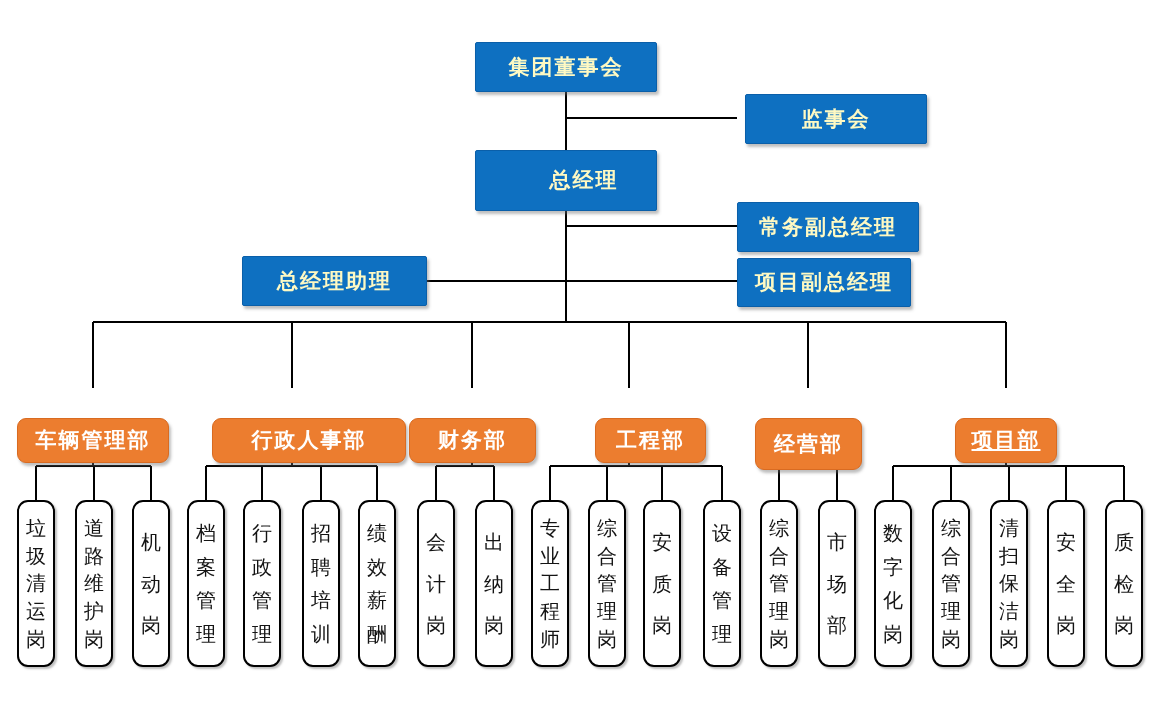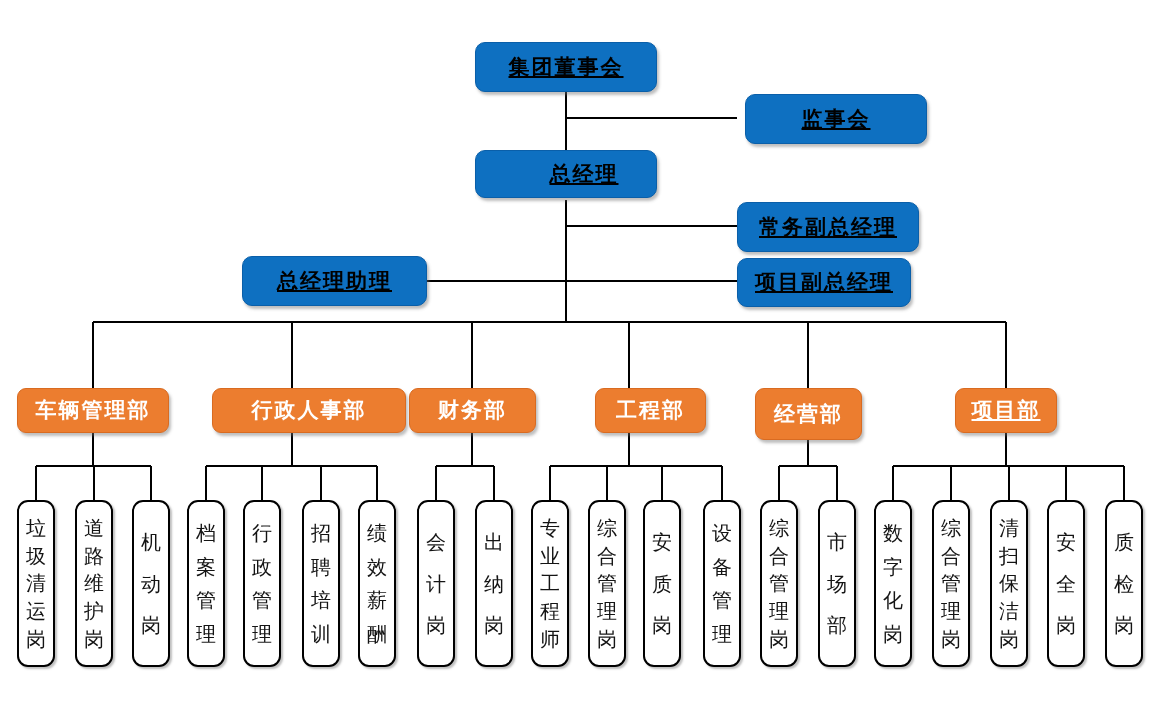--- a/index.html
+++ b/index.html
@@ -26,38 +26,38 @@
     position: absolute;
     box-sizing: border-box;
     display: flex;
     align-items: center;
     justify-content: center;
     text-align: center;
     line-height: 1.15;
   }
   .exec {
     background: var(--blue, #0E70C1);
-    color: #000000;
+    color: #fef9c3;
     font-size: 21px;
     font-weight: bold;
     letter-spacing: 2px;
     border: 1px solid #0a5fa9;
-    border-radius: 10px;
+    border-radius: 2px;
     box-shadow: 2px 3px 3px rgba(110,110,110,0.45);
-    text-decoration: underline;
   }
   .dept {
     background: var(--orange, #EC7D2F);
     color: #ffffff;
     font-size: 21px;
     font-weight: bold;
     letter-spacing: 2px;
     border: 1px solid #d96b21;
     border-radius: 9px;
     box-shadow: 2px 3px 3px rgba(110,110,110,0.45);
+    margin-top: 30px;
   }
   .pos {
     background: #ffffff;
     color: #141414;
     font-size: 20px;
     border: 2px solid #000000;
     border-radius: 11px;
     box-shadow: 2px 2px 2px rgba(130,130,130,0.5);
     flex-direction: column;
     justify-content: space-evenly;
@@ -127,21 +127,21 @@
       <line x1="893" y1="466" x2="893" y2="500"></line>
       <line x1="951" y1="466" x2="951" y2="500"></line>
       <line x1="1009" y1="466" x2="1009" y2="500"></line>
       <line x1="1066" y1="466" x2="1066" y2="500"></line>
       <line x1="1124" y1="466" x2="1124" y2="500"></line>
     </g>
   </svg>
 
   <div class="node exec" style="left:475px; top:42px;  width:182px; height:50px;">集团董事会</div>
   <div class="node exec" style="left:737px; top:94px;  width:182px; height:50px;margin-left:8px;">监事会</div>
-  <div class="node exec" style="left:475px; top:150px; width:182px; height:48px;padding-left:36px;">总经理</div>
+  <div class="node exec" style="left:475px; top:150px; width:182px; height:61px;padding-left:36px;">总经理</div>
   <div class="node exec" style="left:737px; top:202px; width:182px; height:50px;">常务副总经理</div>
   <div class="node exec" style="left:242px; top:256px; width:185px; height:50px;">总经理助理</div>
   <div class="node exec" style="left:737px; top:258px; width:174px; height:49px;">项目副总经理</div>
 
   <div class="node dept" style="left:17px;  top:388px; width:152px; height:45px;">车辆管理部</div>
   <div class="node dept" style="left:212px; top:388px; width:194px; height:45px;">行政人事部</div>
   <div class="node dept" style="left:409px; top:388px; width:127px; height:45px;">财务部</div>
   <div class="node dept" style="left:595px; top:388px; width:111px; height:45px;">工程部</div>
   <div class="node dept" style="left:755px; top:388px; width:107px; height:52px;">经营部</div>
   <div class="node dept" style="left:955px; top:388px; width:102px; height:45px;text-decoration:underline;">项目部</div>

